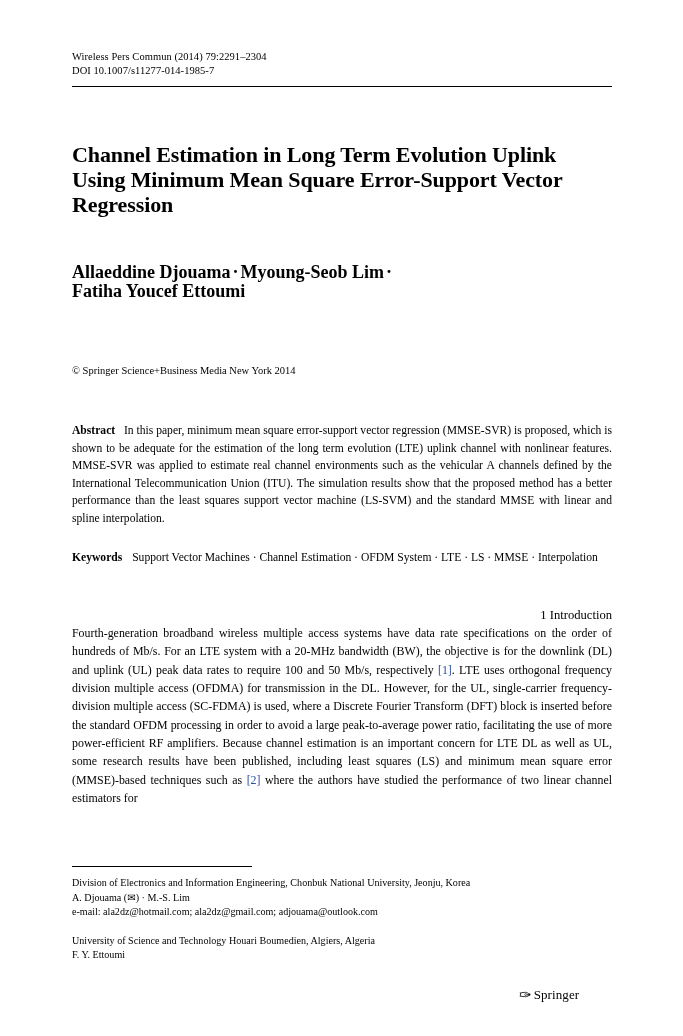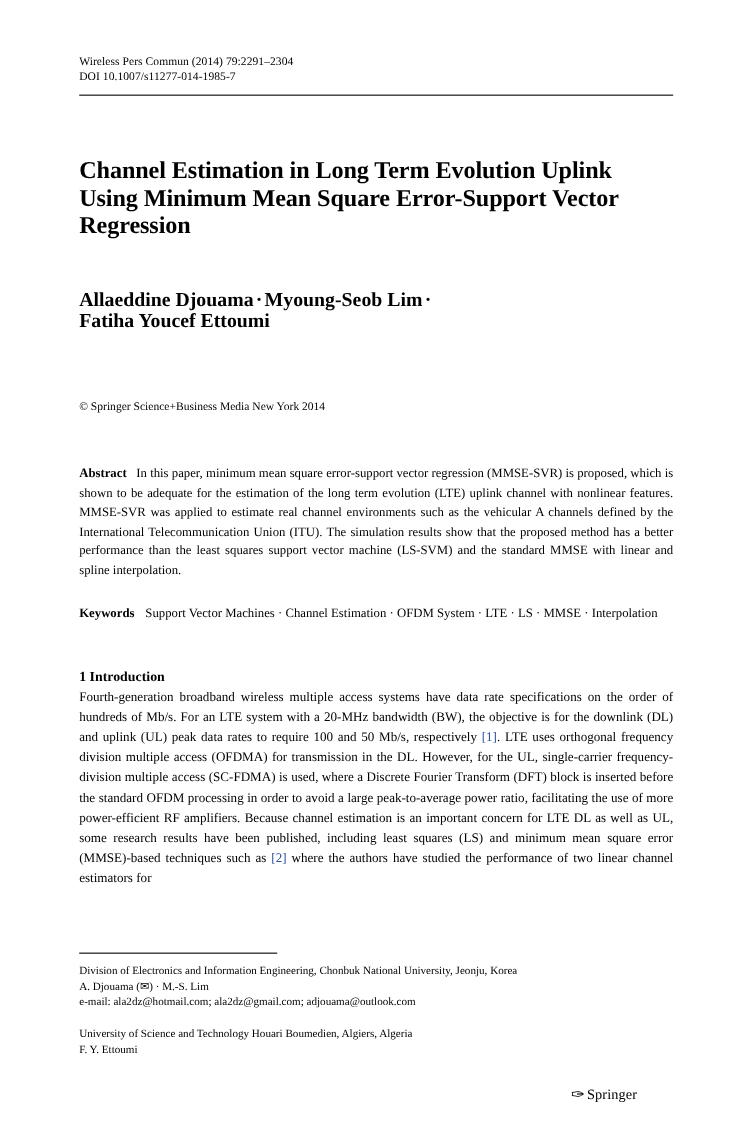--- a/index.html
+++ b/index.html
@@ -88,22 +88,23 @@
   }
   .keywords .lead {
     font-weight: bold;
   }
   .kw-gap { display: inline-block; width: 7px; }
 
   
   .section-head {
     margin-top: 40px;
     font-size: 12.6px;
-    font-weight: bold;
+    font-weight: normal;
     line-height: 18px;
+    text-align: right;
   }
   .body-text {
     margin-top: 0;
     font-size: 11.9px;
     line-height: 18.3px;
     text-align: justify;
   }
   .cite { color: #2a4fa0; }
 
   

